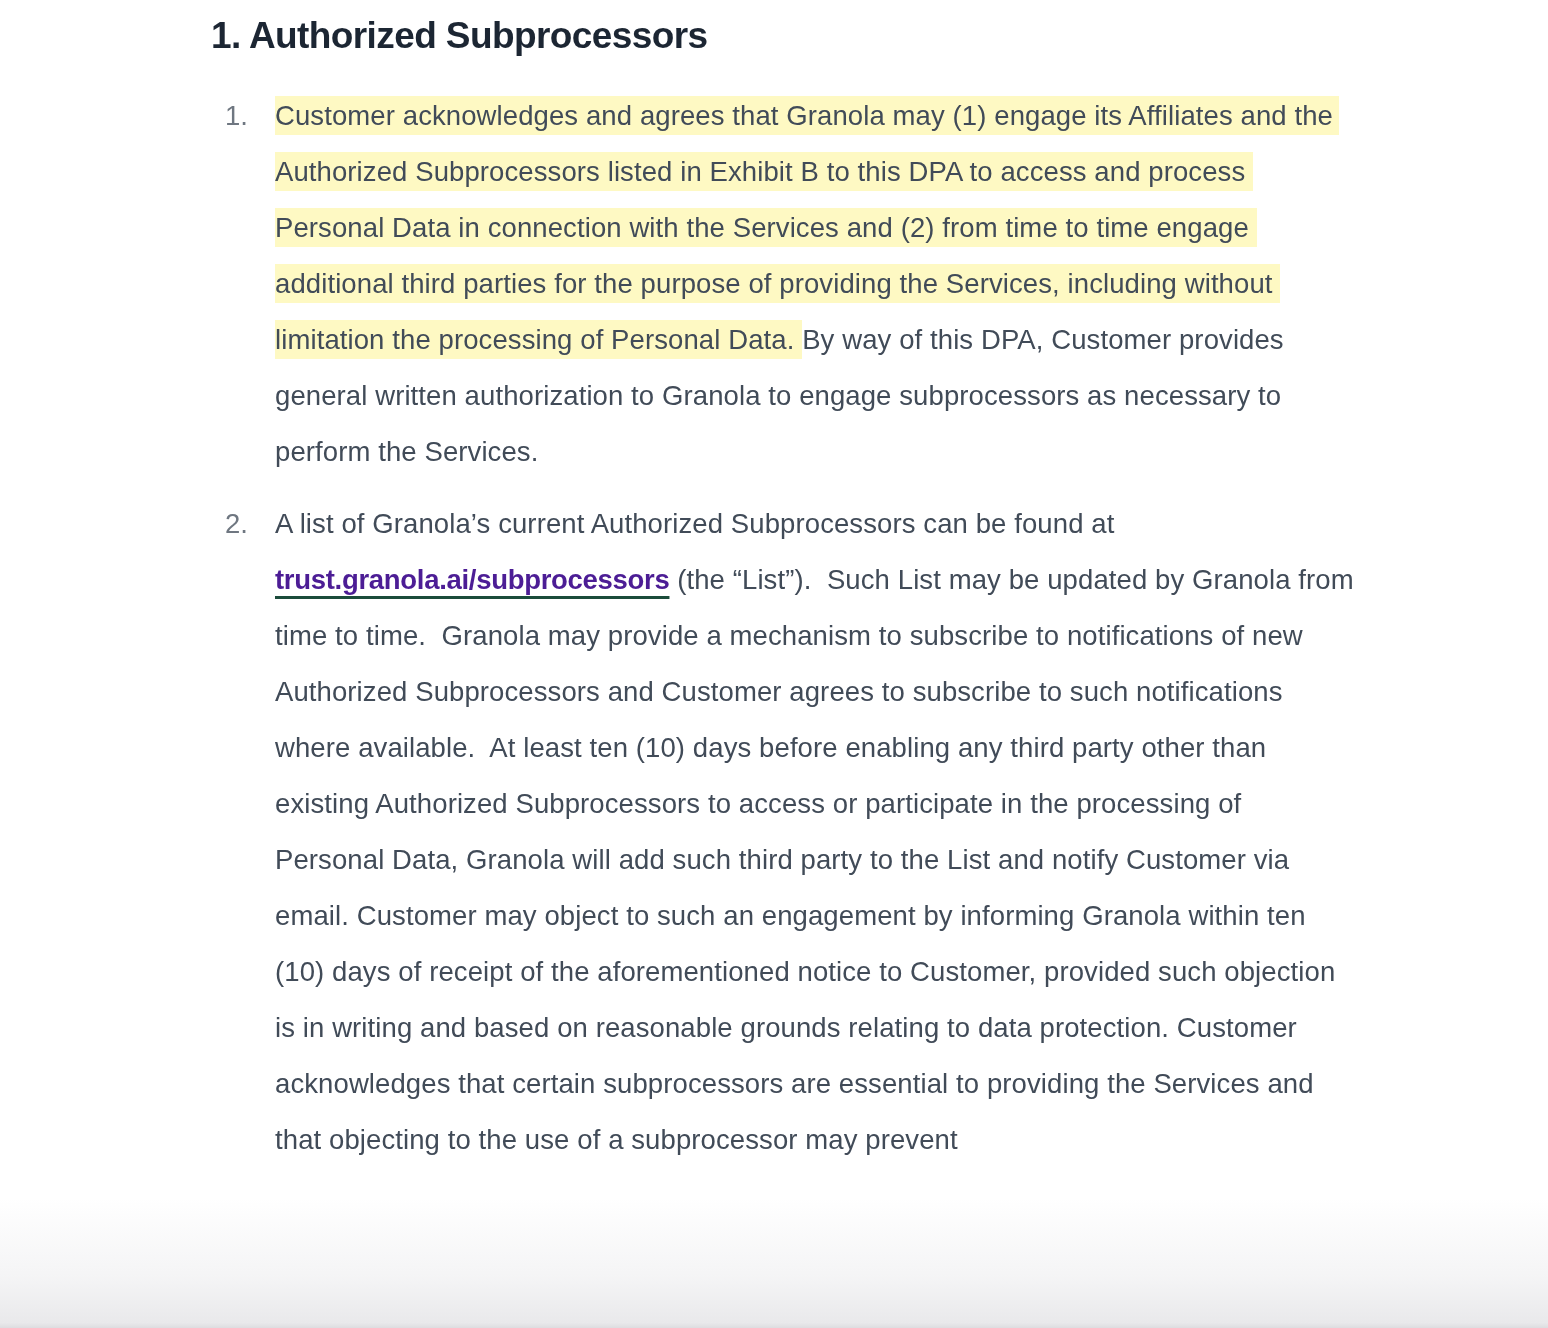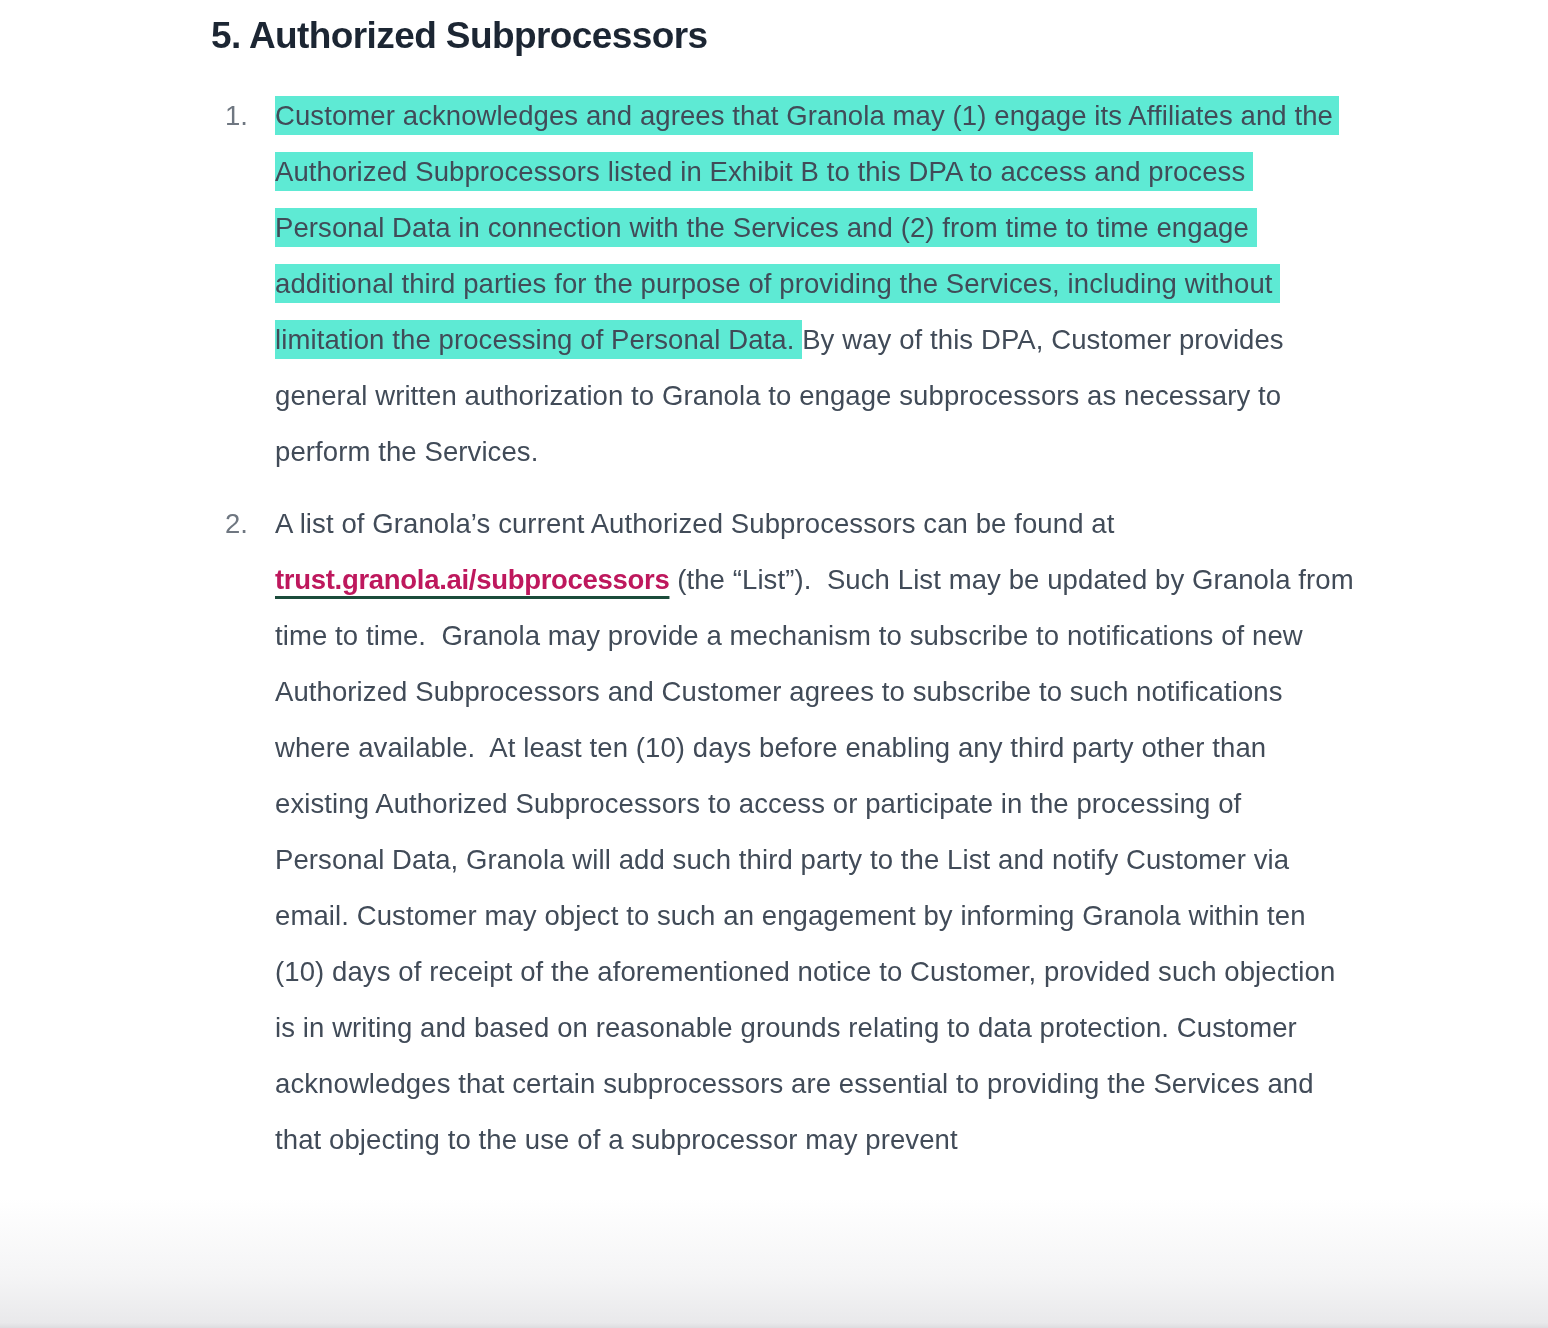--- a/index.html
+++ b/index.html
@@ -50,29 +50,29 @@
     color: #6f7781;
   }
 
   .text {
     width: 1080px;
     white-space: pre-wrap;
     letter-spacing: 0.1px;
   }
 
   mark.selection {
-    background: #5eead4;
+    background: #fef9c3;
     color: inherit;
     padding: 4px 0;
     -webkit-box-decoration-break: clone;
     box-decoration-break: clone;
   }
 
   a.doc-link {
-    color: #be185d;
+    color: #4c1d95;
     font-weight: bold;
     letter-spacing: -0.3px;
     text-decoration-color: #1b4c3b;
     text-decoration-thickness: 2.5px;
     text-underline-offset: 7px;
     cursor: pointer;
   }
 
   .defined-term {
     text-decoration-thickness: 2px;
@@ -91,21 +91,21 @@
       rgba(236,236,238,0.55) 60%,
       #e9e9eb 96%,
       #dddde0 100%);
   }
 </style>
 </head>
 <body>
 
 <div class="doc">
 
-  <h2 class="section-heading">5. Authorized Subprocessors</h2>
+  <h2 class="section-heading">1. Authorized Subprocessors</h2>
 
   <ol class="numbered">
 
     <li class="item">
       <span class="num">1.</span>
       <span class="text"><mark class="selection">Customer acknowledges and agrees that Granola may (1) engage its Affiliates and the Authorized Subprocessors listed in Exhibit B to this DPA to access and process Personal Data in connection with the Services and (2) from time to time engage additional third parties for the purpose of providing the Services, including without limitation the processing of Personal Data. </mark><span>By way of this DPA, Customer provides general written authorization to Granola to engage subprocessors as necessary to perform the Services.</span></span>
     </li>
 
     <li class="item">
       <span class="num">2.</span>

